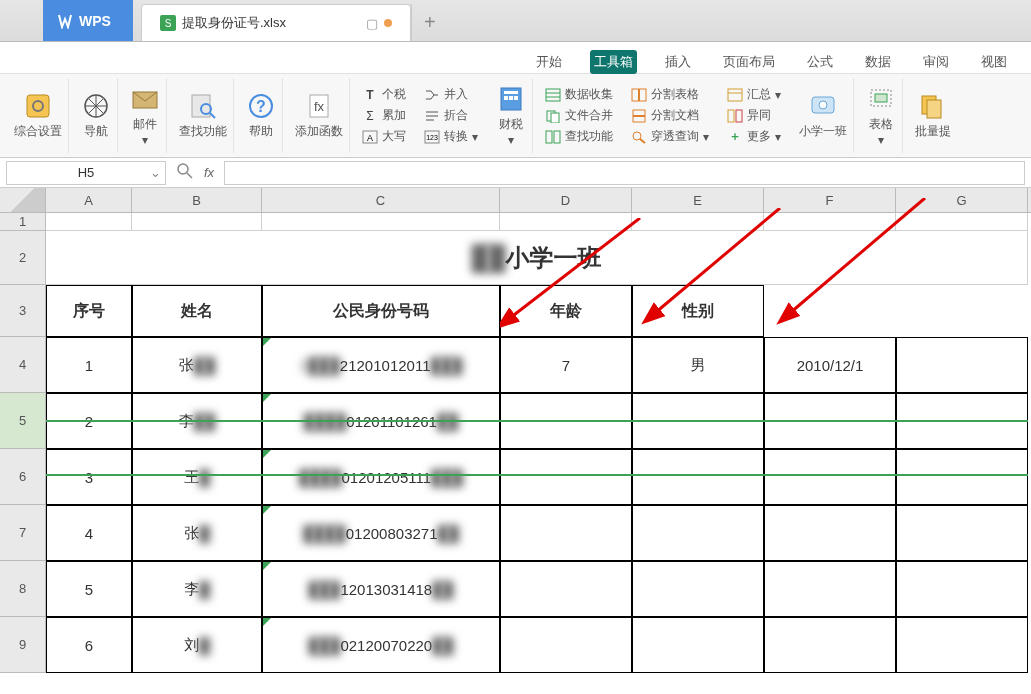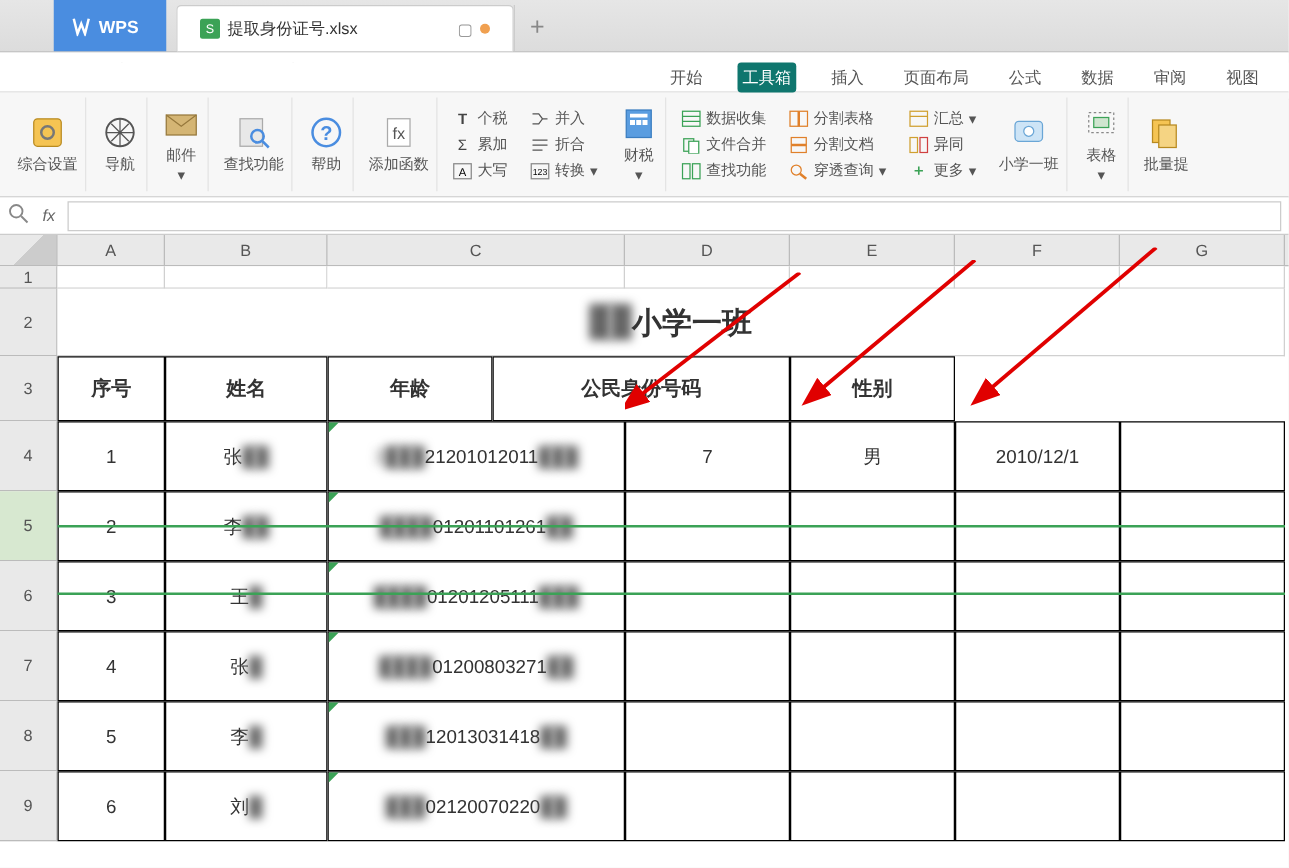--- a/index.html
+++ b/index.html
@@ -298,20 +298,24 @@
         <svg width="30" height="30">
           <rect x="4" y="5" width="14" height="18" fill="#f5c453" stroke="#b88a20"></rect>
           <rect x="9" y="9" width="14" height="18" fill="#f5d483" stroke="#b88a20"></rect>
         </svg>
       </span>
       <span>批量提</span>
     </div>
 </div>
 
 <div class="namebar">
+  <div class="namebox">
+      <span>H5</span>
+      <span class="dd">⌄</span>
+    </div>
   <span style="color:#888"><svg width="18" height="18">
         <circle cx="7" cy="7" r="5" fill="none" stroke="#888" stroke-width="1.5"></circle>
         <line x1="11" y1="11" x2="16" y2="16" stroke="#888" stroke-width="1.5"></line>
       </svg></span>
   <span style="font-style:italic;color:#666">fx</span>
   <div class="fxbar"></div>
 </div>
 
 <div class="sheet">
   <div class="colhead">
@@ -341,22 +345,22 @@
     <div class="cell titleCell" style="width:982px">
       <span class="blur">██</span>
         <span>小学一班</span>
     </div>
   </div>
 
   <div class="row" style="height:52px">
     <div class="rh" style="height:52px">3</div>
     <div class="cell hdrCell cw-a">序号</div>
     <div class="cell hdrCell cw-b">姓名</div>
+    <div class="cell hdrCell cw-c">公民身份号码</div>
     <div class="cell hdrCell cw-d">年龄</div>
-    <div class="cell hdrCell cw-c">公民身份号码</div>
     <div class="cell hdrCell cw-e">性别</div>
   </div>
 
   <div id="datarows">
       <div class="row" style="height: 56px;">
         <div class="rh" style="height:56px">4</div>
         <div class="cell dCell cw-a">1</div>
         <div class="cell dCell cw-b">
           <span>张</span>
           <span class="blur">██</span>

